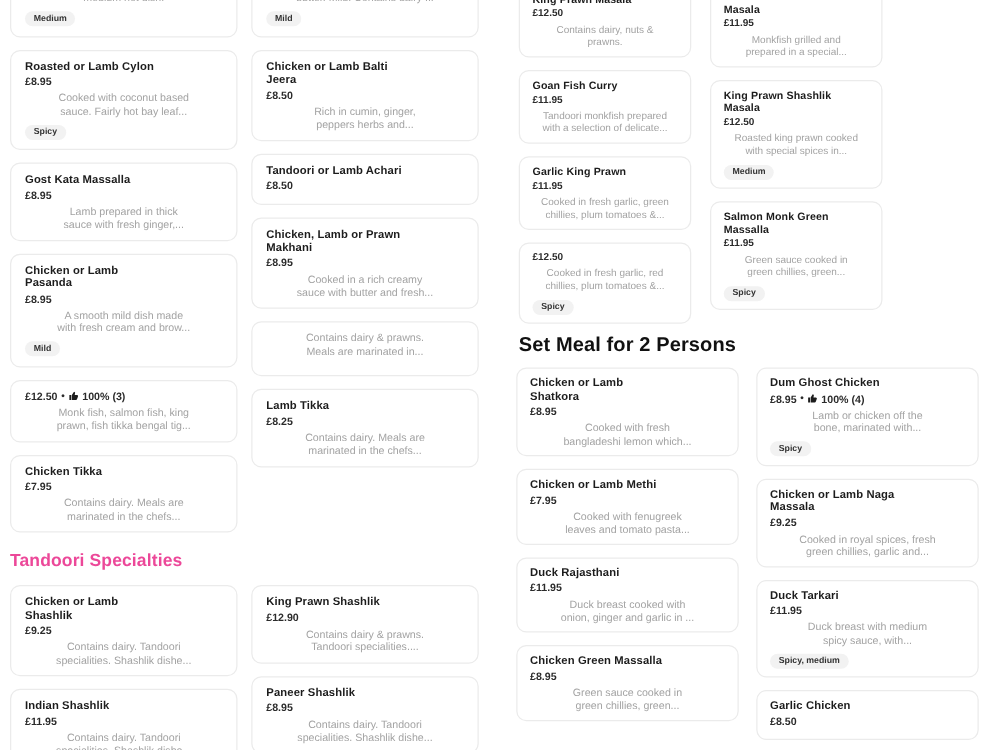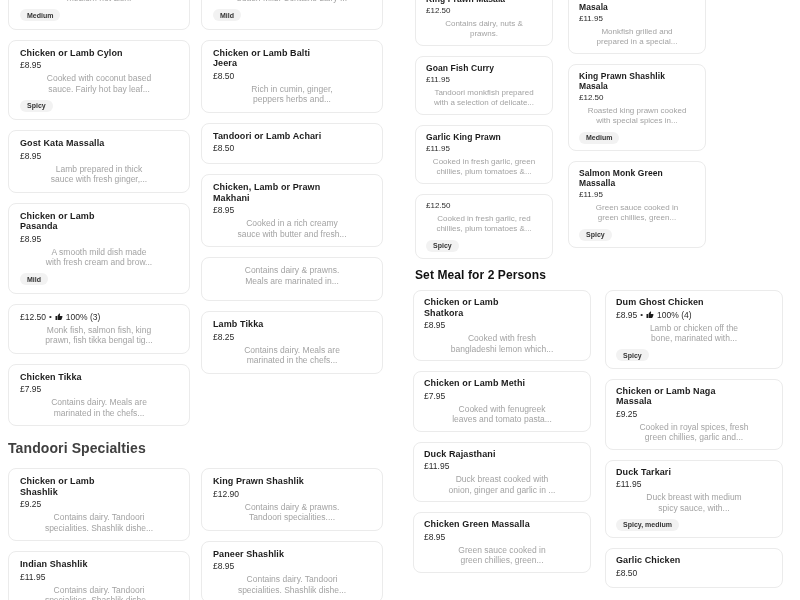--- a/index.html
+++ b/index.html
@@ -25,52 +25,52 @@
   }
   .grid.narrow .card,.grid.mid .card{padding:6px 10px;}
   .cut-a{margin-top:-15px;}
   .cut-b{margin-top:-13px;}
   .cut-c{margin-top:-15px;}
   .t{
     margin:0 0 2px 0;font-size:9px;font-weight:700;line-height:10.5px;
     color:#1c1c1c;white-space:pre-line;letter-spacing:.1px;
   }
   .grid.narrow .t{font-size:8.5px;line-height:10px;}
-  .p{font-size:8.5px;line-height:10px;color:#2b2b2b;margin:0 0 3px 0;display:flex;align-items:center;gap:3px;}
+  .p{font-size:8.5px;line-height:10px;color:#2b2b2b;margin:0 0 3px 0;display:flex;align-items:center;gap:3px;font-weight:bold;}
   .grid.narrow .p{font-size:8px;}
   .d{margin:0;font-size:8.5px;line-height:10.5px;color:#a3a3a3;white-space:pre-line;text-align:center;}
   .grid.narrow .d{font-size:8px;line-height:10px;}
   .note-card{min-height:44px;}
   .tag{
     display:inline-block;margin-top:4px;background:#f2f2f2;border-radius:9px;
     padding:2.5px 7px;font-size:7px;font-weight:600;color:#333;line-height:1;
   }
   .dot{color:#2b2b2b;font-size:8px;}
   .thumb{display:inline-flex;align-items:center;}
-  .h-lg{margin:14px 0 12px 0;font-size:14px;font-weight:700;color:#404040;letter-spacing:.1px;}
-  .h-sm{margin:9px 0 8px 2px;font-size:12px;font-weight:700;color:#111;letter-spacing:.1px;}
+  .h-lg{margin:14px 0 12px 0;font-size:14px;font-weight:700;color:#ec4899;letter-spacing:.1px;}
+  .h-sm{margin:9px 0 8px 2px;font-size:16px;font-weight:700;color:#111;letter-spacing:.1px;}
   .narrow-wrap{padding-left:2px;}
 </style>
 </head>
 <body>
 
 <div class="page">
 
   <div class="block left">
 
     <section class="grid wide">
       <div class="colm">
 
         <article class="card cut-a">
           <p class="d">medium hot dish.</p>
           <span class="tag">Medium</span>
         </article>
 
         <article class="card">
-          <h3 class="t">Chicken or Lamb Cylon</h3>
+          <h3 class="t">Roasted or Lamb Cylon</h3>
           <div class="p">£8.95</div>
           <p class="d">Cooked with coconut based
 sauce. Fairly hot bay leaf...</p>
           <span class="tag">Spicy</span>
         </article>
 
         <article class="card">
           <h3 class="t">Gost Kata Massalla</h3>
           <div class="p">£8.95</div>
           <p class="d">Lamb prepared in thick

